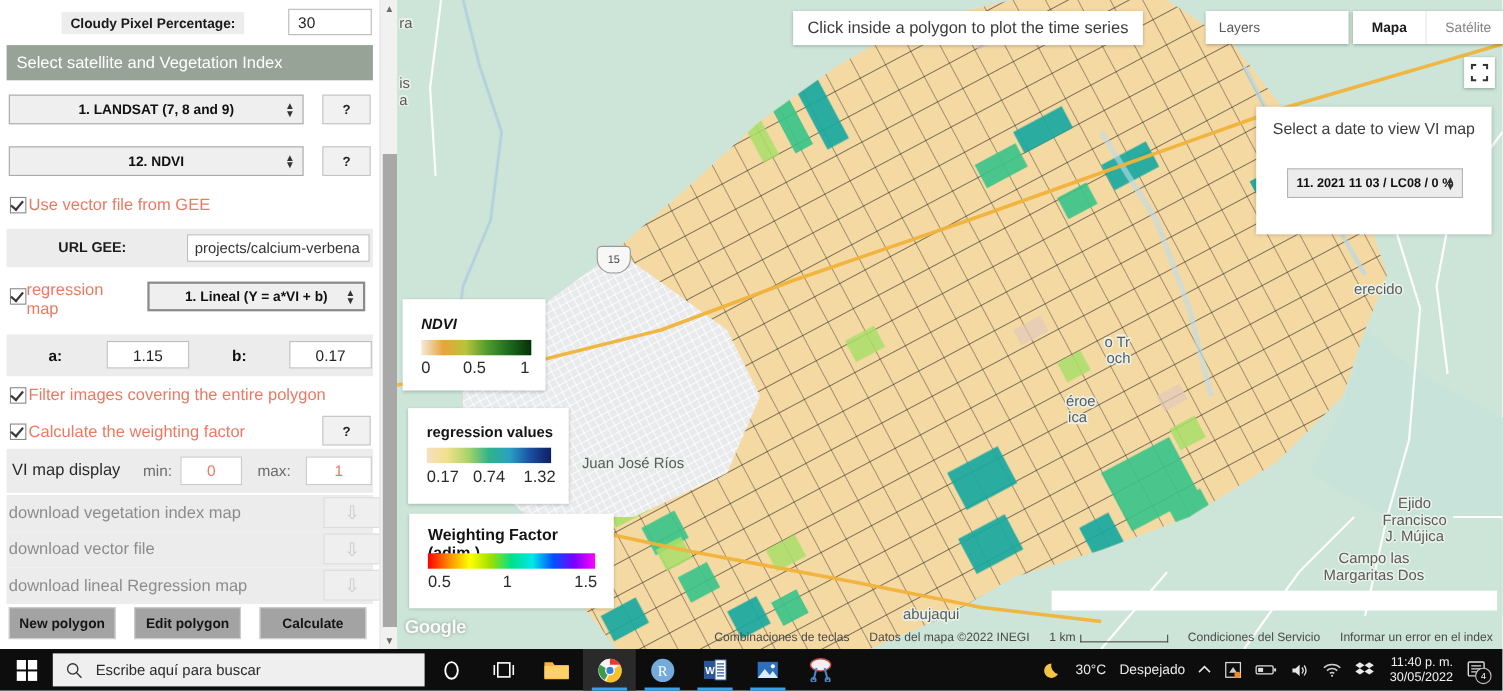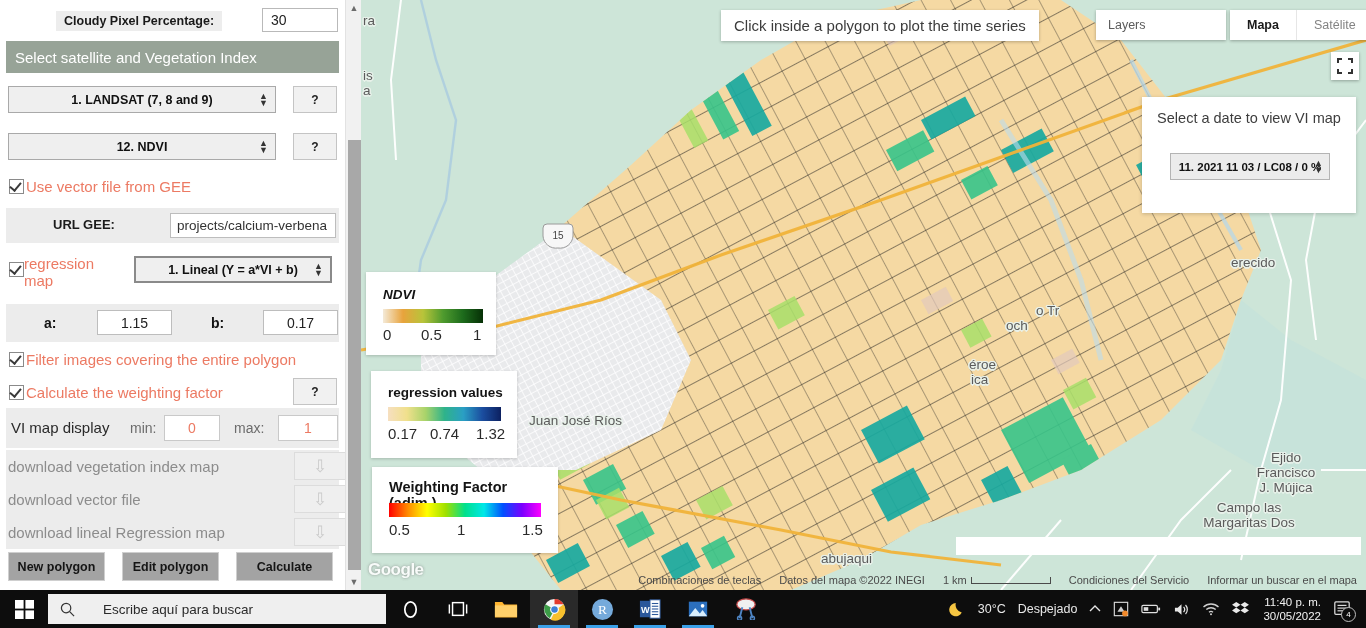--- a/index.html
+++ b/index.html
@@ -148,21 +148,21 @@
      font-size:11px;color:#4a4a4a;}
   #footbar .fitem{padding:0 9px;white-space:nowrap;}
   #scale{display:flex;align-items:center;gap:4px;}
   #scale .bar{width:78px;height:6px;border:1px solid #4a4a4a;border-top:none;}
   #whitebar{position:absolute;left:595px;top:537px;width:405px;height:18px;background:#fff;}
 
   
   #taskbar{position:absolute;left:0;top:590px;width:1366px;height:38px;background:#0d0d0d;display:flex;align-items:center;}
   #start{width:48px;height:38px;display:flex;align-items:center;justify-content:center;}
   #searchbox{width:338px;height:30px;background:#efefef;display:flex;align-items:center;padding-left:12px;box-sizing:border-box;}
-  #search-text{font-size:13.5px;color:#2a2a2a;margin-left:28px;}
+  #search-text{font-size:13.5px;color:#2a2a2a;margin-left:12px;}
   .tbicon{width:48px;height:38px;display:flex;align-items:center;justify-content:center;position:relative;}
   .tbicon.active{background:#2a2a2a;}
   .tbicon .underline{position:absolute;bottom:0;left:8px;width:32px;height:3px;background:#3aa0e8;}
   #tray{margin-left:auto;display:flex;align-items:center;height:38px;padding-right:6px;}
   .trayitem{display:flex;align-items:center;justify-content:center;padding:0 6px;color:#e9e9e9;font-size:12.5px;height:38px;}
   #clock{display:flex;flex-direction:column;align-items:flex-end;justify-content:center;line-height:14px;font-size:11.5px;color:#f2f2f2;padding:0 8px;}
   #notif{padding:0 9px 0 4px;position:relative;color:#e9e9e9;}
   #notif .badge{position:absolute;right:4px;bottom:6px;width:13px;height:13px;border-radius:50%;background:#0d0d0d;
      border:1px solid #bfbfbf;color:#fff;font-size:8px;display:flex;align-items:center;justify-content:center;}
 </style>
@@ -388,21 +388,21 @@
         <text x="11" y="15" font-family="Liberation Sans, sans-serif" font-size="10" fill="#444" text-anchor="middle">15</text>
       </g>
     </svg>
 
     <div id="map-labels">
         <div class="map-label" style="left: 2px; top: 13px;">ra</div>
         <div class="map-label" style="left: 2px; top: 68px;">is</div>
         <div class="map-label" style="left: 2px; top: 83px;">a</div>
         <div class="map-label" style="left: 168px; top: 413px;">Juan José Ríos</div>
         <div class="map-label" style="left: 460px; top: 551px;">abujaqui</div>
-        <div class="map-label" style="left: 643px; top: 303px; margin-left: 32px;">o Tr</div>
+        <div class="map-label" style="left: 643px; top: 303px;">o Tr</div>
         <div class="map-label" style="left: 645px; top: 318px;">och</div>
         <div class="map-label" style="left: 608px; top: 357px;">éroe</div>
         <div class="map-label" style="left: 610px; top: 372px;">ica</div>
         <div class="map-label" style="left: 870px; top: 255px;">erecido</div>
         <div class="map-label ctr" style="left: 925px; top: 450px; transform: translateX(-50%);">Ejido</div>
         <div class="map-label ctr" style="left: 925px; top: 465px; transform: translateX(-50%);">Francisco</div>
         <div class="map-label ctr" style="left: 925px; top: 480px; transform: translateX(-50%);">J. Mújica</div>
         <div class="map-label ctr" style="left: 888px; top: 500px; transform: translateX(-50%);">Campo las</div>
         <div class="map-label ctr" style="left: 888px; top: 515px; transform: translateX(-50%);">Margaritas Dos</div>
       </div>
@@ -472,21 +472,21 @@
     <div id="gwatermark">Google</div>
     <div id="footbar">
       <div style="flex:1"></div>
       <div class="fitem">Combinaciones de teclas</div>
       <div class="fitem">Datos del mapa ©2022 INEGI</div>
       <div class="fitem" id="scale">
         <span>1 km</span>
         <span class="bar"></span>
       </div>
       <div class="fitem">Condiciones del Servicio</div>
-      <div class="fitem">Informar un buscar en el mapa</div>
+      <div class="fitem">Informar un error en el index</div>
     </div>
   </div>
 </div>
 
 <div id="taskbar">
   <div id="start">
     <svg width="19" height="19" viewBox="0 0 19 19">
       <rect x="0" y="0" width="8.6" height="8.6" fill="#fff"></rect>
       <rect x="10.4" y="0" width="8.6" height="8.6" fill="#fff"></rect>
       <rect x="0" y="10.4" width="8.6" height="8.6" fill="#fff"></rect>

